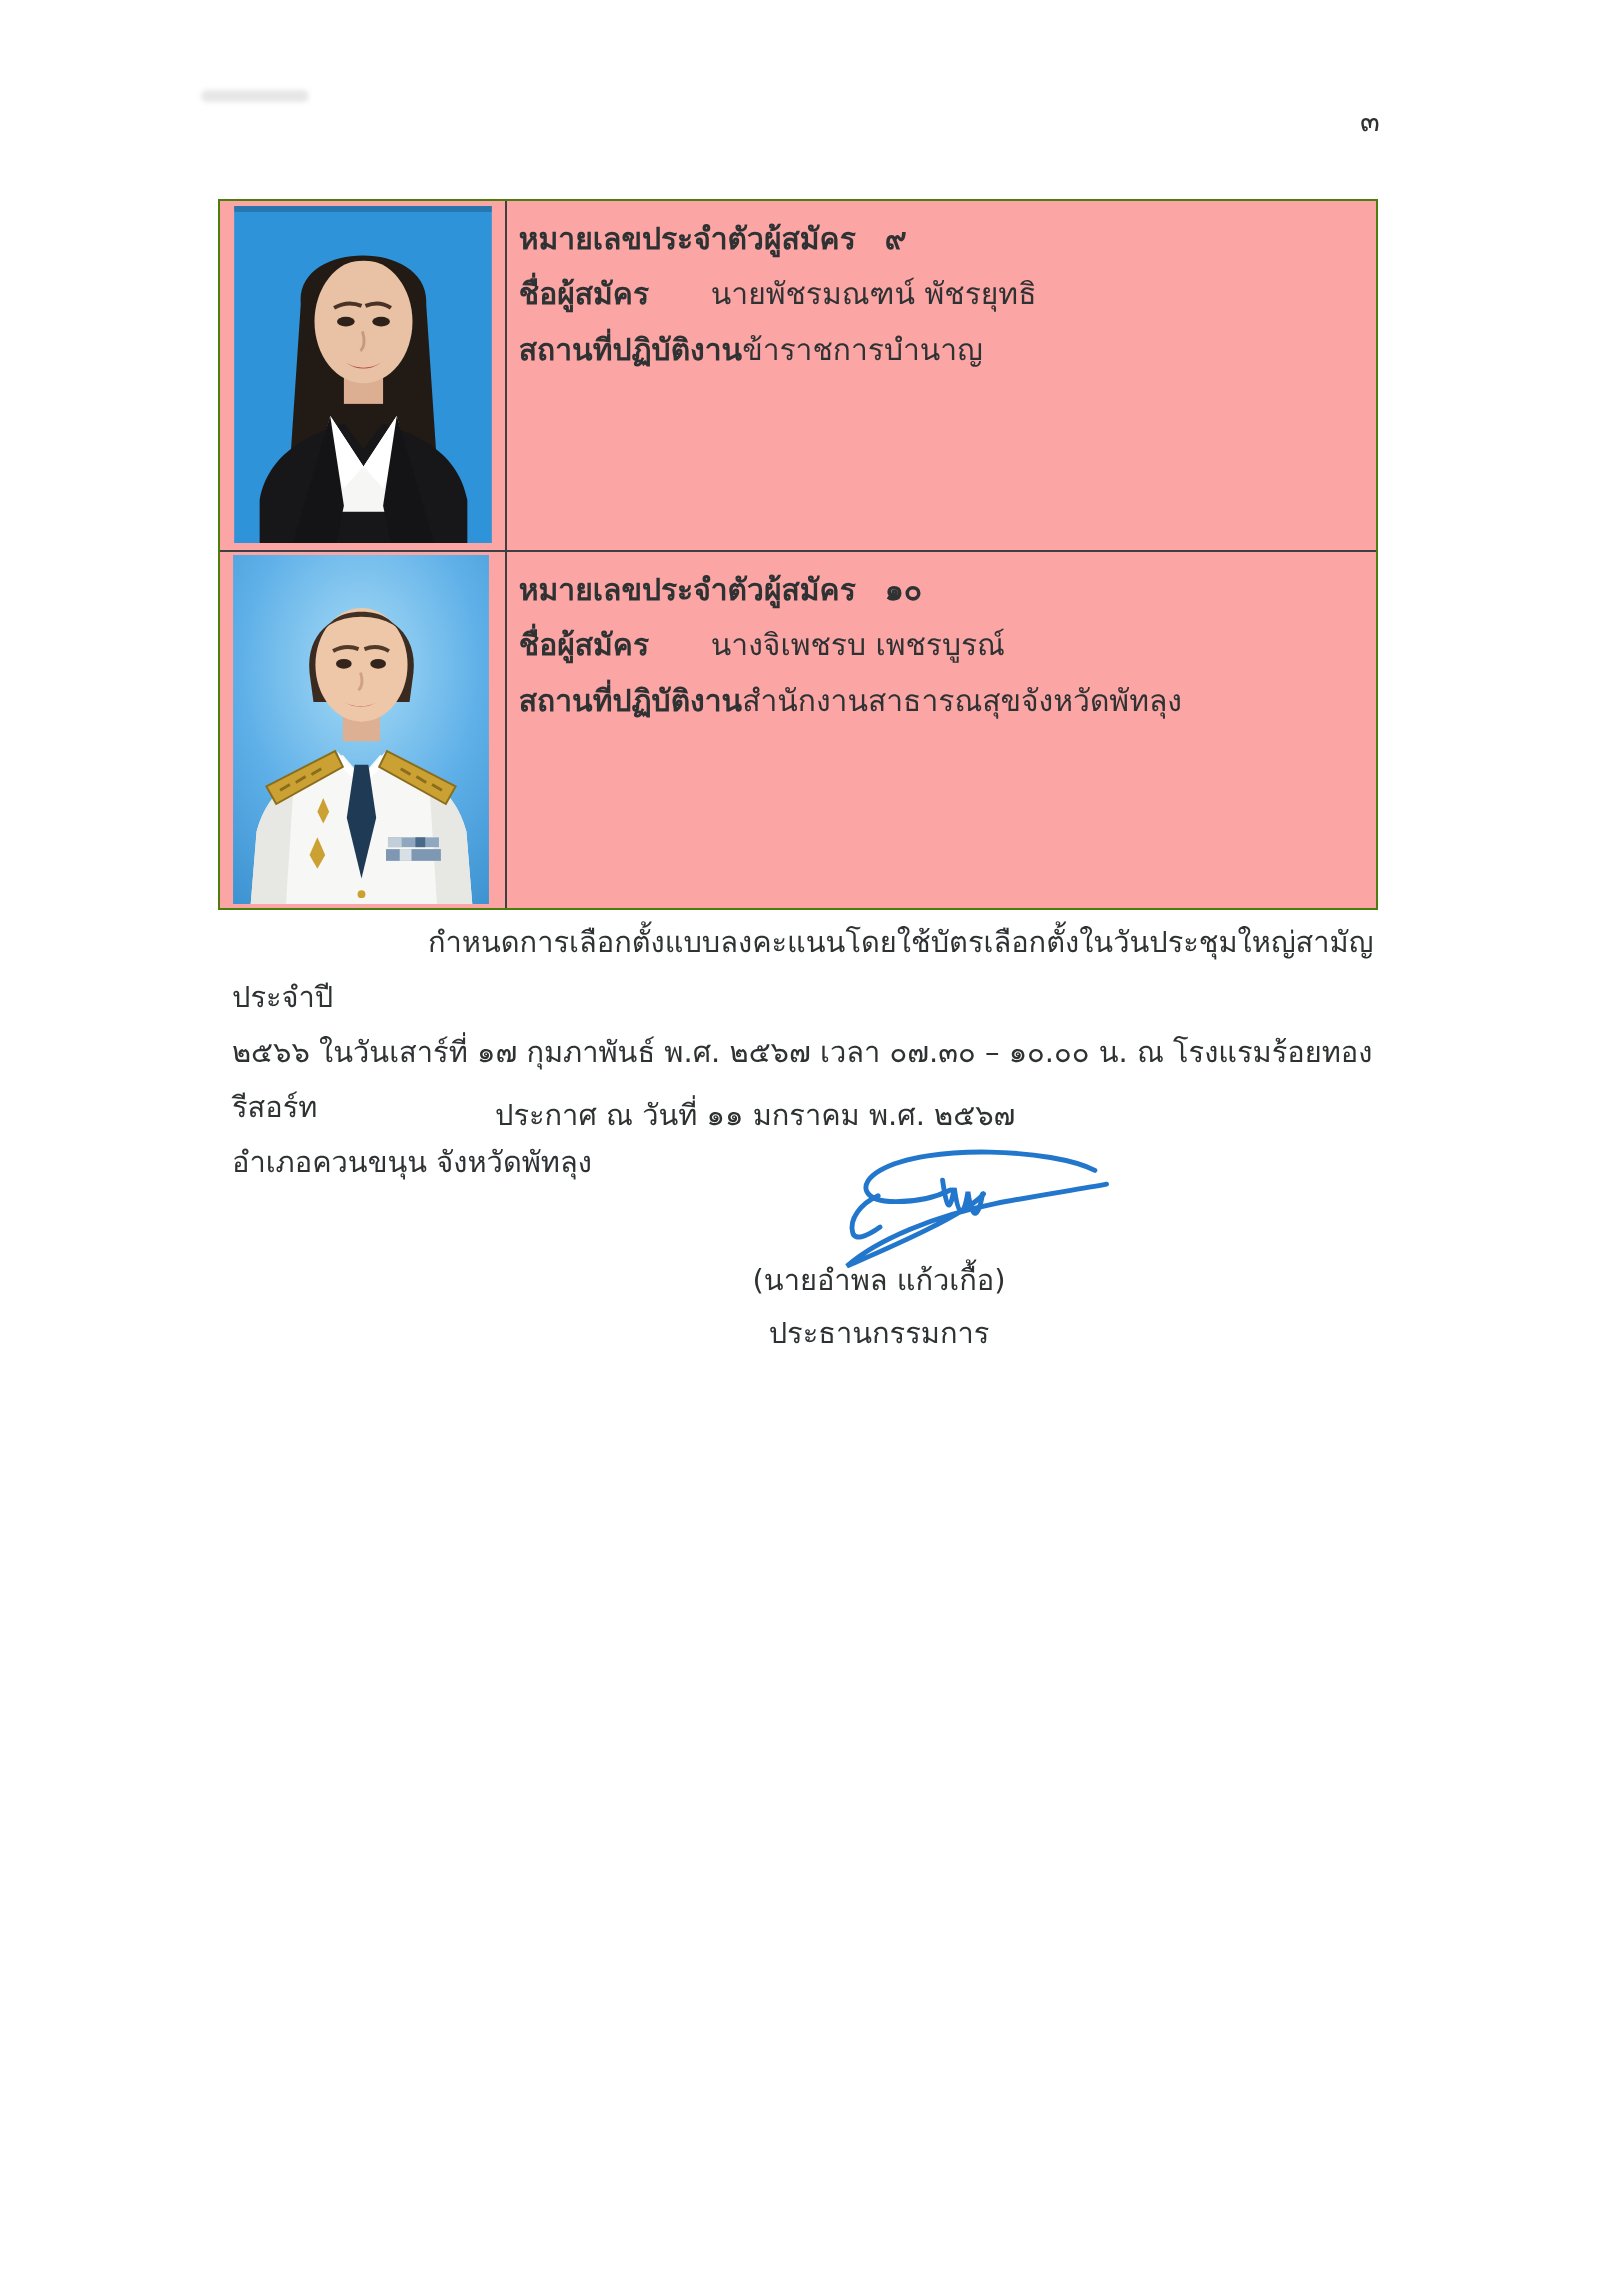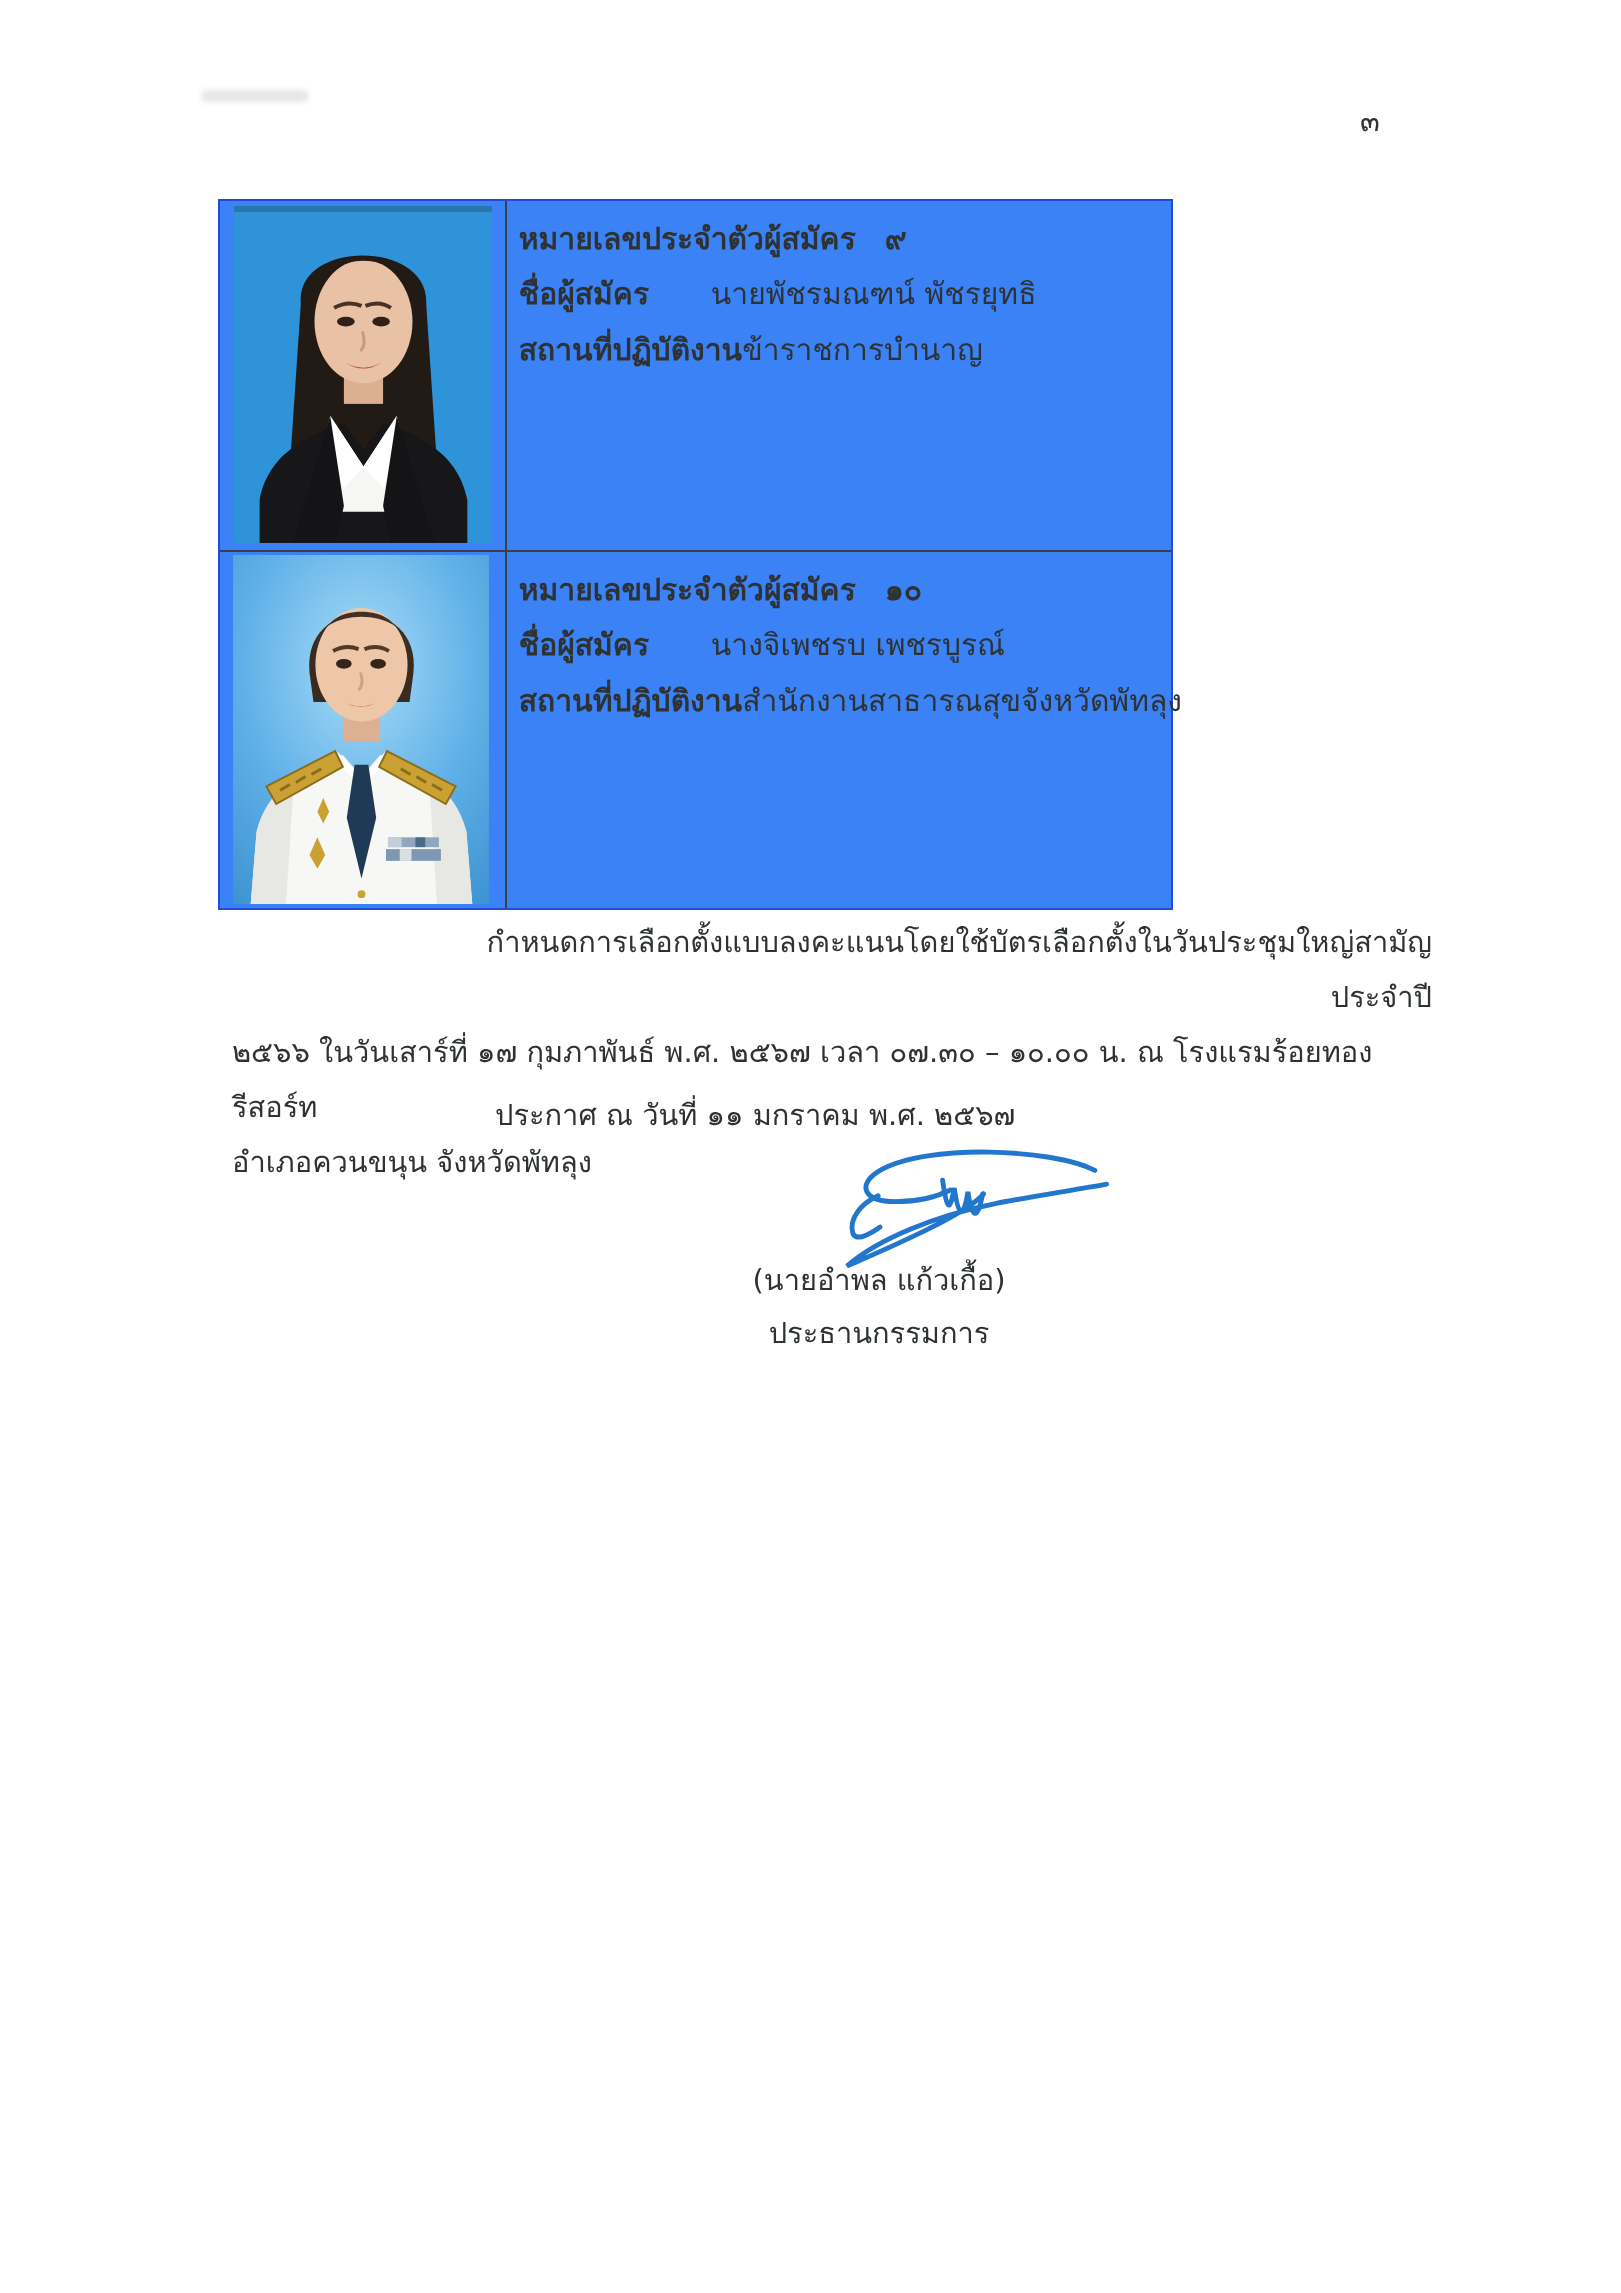--- a/index.html
+++ b/index.html
@@ -14,24 +14,24 @@
   .page-number{
     position:absolute;left:1360px;top:98px;
     font-size:29px;
   }
   .scan-smudge{
     position:absolute;left:201px;top:90px;width:108px;height:11.8px;
     background:#dcdcdc;filter:blur(2.9px);border-radius:5.9px;opacity:.7;
   }
   
   .ctable{
-    position:absolute;left:218px;top:199px;width:955px;
-    border:2px solid #1d4ed8;
+    position:absolute;left:218px;top:199px;width:1160px;
+    border:2px solid #4d7c0f;
     box-sizing:border-box;
-    background:#3b82f6;
+    background:#fca5a5;
   }
   .crow{display:flex;box-sizing:border-box;}
   .crow.first{height:351px;border-bottom:2px solid #3c4042;}
   .crow.second{height:356px;}
   .photo-cell{
     width:287px;flex:0 0 287px;box-sizing:border-box;
     border-right:2px solid #3c4042;
     position:relative;
   }
   .photo-cell svg{position:absolute;}
@@ -47,21 +47,21 @@
     white-space:nowrap;
   }
   .iline .b{font-weight:700;}
   .iline .lbl{flex:0 0 192px;}
   .iline .num{margin-left:29px;font-weight:700;}
   
   .paragraph{
     position:absolute;left:232px;top:915px;width:1200px;
     font-size:29px;line-height:55px;
   }
-  .pline.indent{text-indent:196px;text-align:right;}
+  .pline.indent{text-indent:196px;}
   .announce{
     position:absolute;left:495px;top:1094px;
     font-size:29px;line-height:43px;white-space:nowrap;
   }
   .signature-svg{position:absolute;left:819px;top:1147px;}
   .sig-block{
     position:absolute;left:438px;top:1259px;width:882px;
     text-align:center;font-size:29px;line-height:43px;
   }
   .sig-name{margin-bottom:9.8px;text-align:center;}

